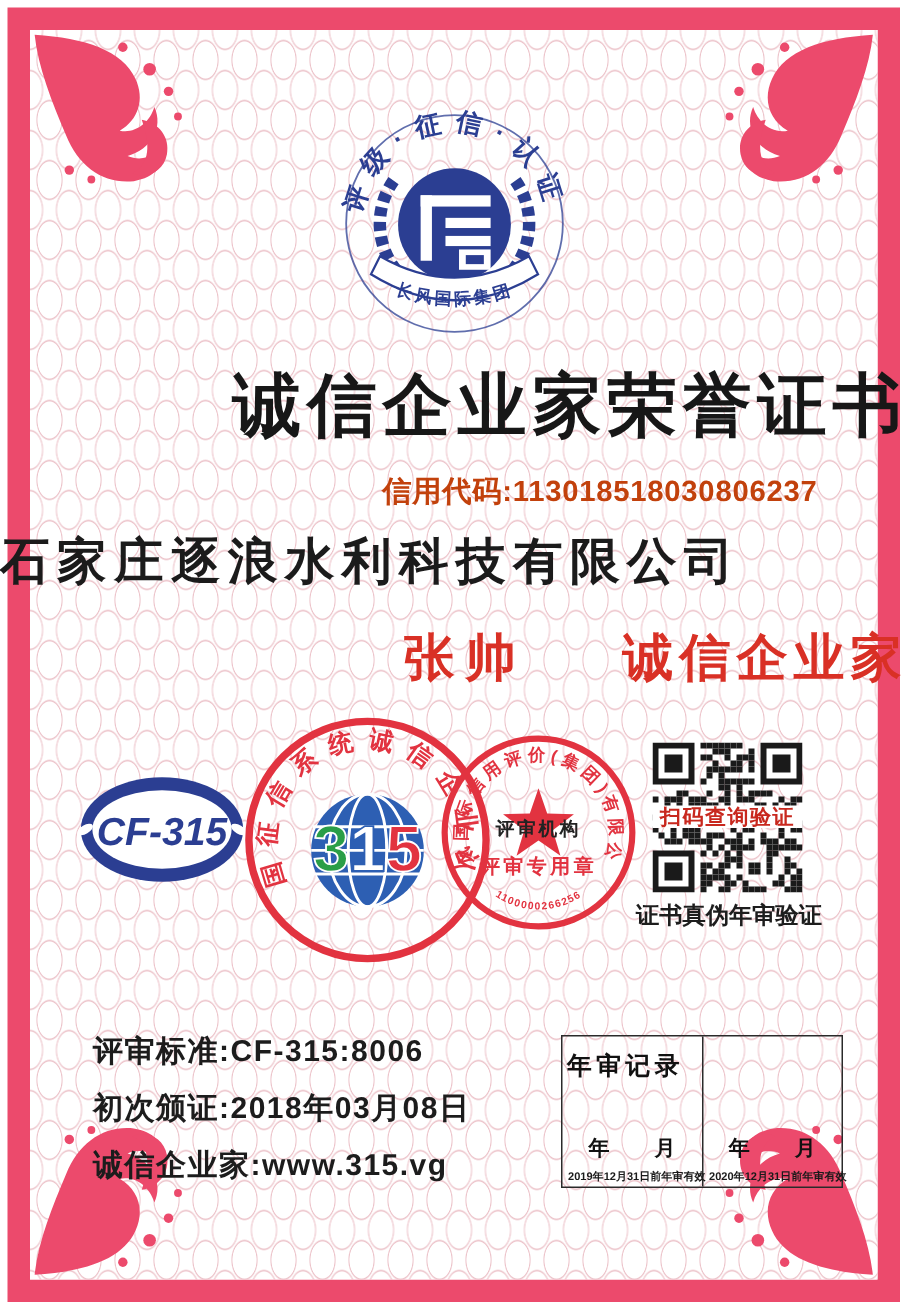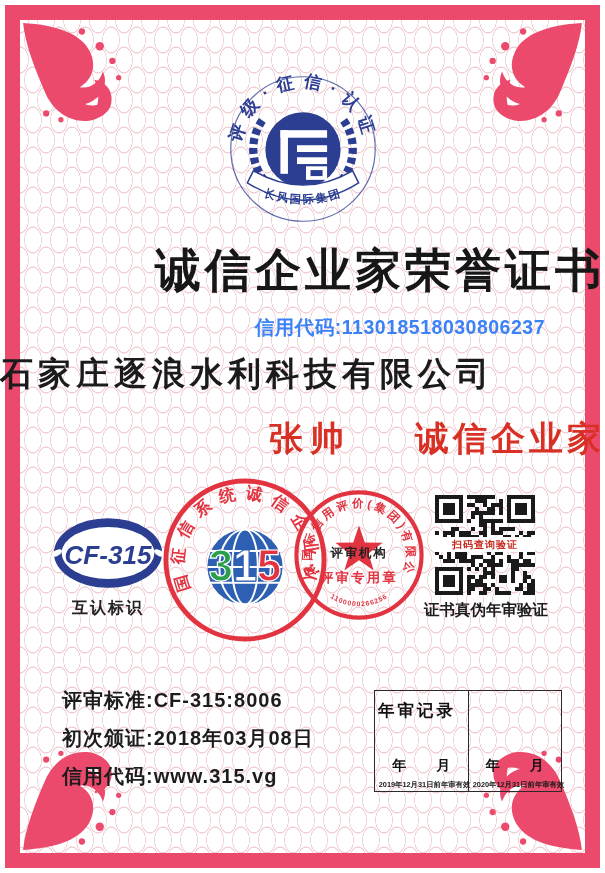--- a/index.html
+++ b/index.html
@@ -13,36 +13,36 @@
     background-size:26px 40px,26px 40px;background-position:0 0,13px 20px;}
   .flourish{position:absolute;width:105px;height:105px;color:#ec4a6c;}
   .fl-tl{left:21px;top:21px;}
   .fl-tr{right:21px;top:21px;transform:scaleX(-1);}
   .fl-bl{left:21px;bottom:21px;transform:scaleY(-1);}
   .fl-br{right:21px;bottom:21px;transform:scale(-1,-1);}
   .emblem{position:absolute;left:224px;top:70px;width:158px;height:158px;}
   .cert-title{position:absolute;left:0;top:240px;width:605px;text-align:right;
     font-size:46px;font-weight:900;color:#171717;letter-spacing:4px;}
   .credit-code{position:absolute;right:60px;top:314px;font-size:19.5px;font-weight:800;
-    color:#3b82f6;letter-spacing:.5px;}
+    color:#c2410c;letter-spacing:.5px;}
   .company{position:absolute;left:0;top:352px;width:605px;text-align:left;
     font-size:33px;font-weight:900;color:#1b1b1b;letter-spacing:5px;}
   .red-row{position:absolute;left:0;top:416px;width:605px;display:flex;
     justify-content:flex-end;gap:64px;color:#d93025;font-weight:900;}
   .red-row .nm{font-size:34px;letter-spacing:7px;}
   .red-row .ht{font-size:34px;letter-spacing:4px;}
   .cf-badge{position:absolute;left:50px;top:513px;width:116px;height:80px;}
   .cf-caption{position:absolute;left:50px;top:598px;width:116px;text-align:center;
     font-size:16px;font-weight:800;color:#222;letter-spacing:2px;}
   .seal315{position:absolute;left:161px;top:476px;width:168px;height:168px;}
   .seal-review{position:absolute;left:290px;top:486px;width:138px;height:138px;}
   .qr-wrap{position:absolute;left:435px;top:495px;width:100px;height:100px;}
   .qr-overlay{position:absolute;left:0;top:42px;width:100px;height:15px;background:#fff;
     display:flex;align-items:center;justify-content:center;color:#c8281e;
-    font-size:10px;font-weight:700;letter-spacing:1px;}
+    font-size:14px;font-weight:700;letter-spacing:1px;}
   .qr-caption{position:absolute;left:420px;top:600px;width:132px;text-align:center;
     font-size:15.5px;font-weight:800;color:#1d1d1d;}
   .details{position:absolute;left:62px;top:658px;margin-top:29px;}
   .details .line{font-size:20px;font-weight:800;color:#1c1c1c;letter-spacing:1px;
     margin-bottom:11px;white-space:nowrap;}
   .ar-title{position:absolute;left:378px;top:700px;font-size:16.5px;font-weight:800;
     color:#111;letter-spacing:3px;}
   .ar-table{position:absolute;left:374px;top:690px;width:186px;height:100px;
     border:1.5px solid #2a2a2a;display:flex;background:transparent;}
   .ar-cell{position:relative;flex:1;}
@@ -143,21 +143,20 @@
     <span class="ht">诚信企业家</span>
   </div>
 
   <svg class="cf-badge" viewBox="0 0 120 82">
     <ellipse cx="60" cy="41" rx="56" ry="36" fill="#2b3e92"></ellipse>
     <ellipse cx="60" cy="41" rx="48" ry="27" fill="#ffffff"></ellipse>
     <ellipse cx="7" cy="41" rx="6" ry="3" fill="#ffffff" transform="rotate(-30 7 41)"></ellipse>
     <ellipse cx="113" cy="41" rx="6" ry="3" fill="#ffffff" transform="rotate(30 113 41)"></ellipse>
     <text x="60" y="52" text-anchor="middle" font-size="27" font-weight="900" font-style="italic" fill="#2b3e92" font-family="'Liberation Serif','DejaVu Serif',serif">CF-315</text>
   </svg>
-  <div class="cf-caption">互认标识</div>
 
   <svg class="seal315" viewBox="0 0 170 170">
     <defs>
         <path id="ringA" d="M28.8,111.2 A62,62 0 1 1 141.2,111.2" fill="none"></path>
       </defs>
     <circle cx="85" cy="85" r="80" fill="none" stroke="#e23340" stroke-width="5"></circle>
     <text font-size="16.5" font-weight="800" fill="#e23340" letter-spacing="9">
       <textPath href="#ringA" startOffset="50%" text-anchor="middle">全国征信系统诚信企业认证</textPath>
     </text>
     <g>
@@ -422,21 +421,21 @@
         <rect x="4" y="76" width="20" height="20" fill="#fff"></rect>
         <rect x="8" y="80" width="12" height="12" fill="#1a1a1a"></rect>
       </svg>
     <div class="qr-overlay">扫码查询验证</div>
   </div>
   <div class="qr-caption">证书真伪年审验证</div>
 
   <div class="details">
     <div class="line">评审标准:CF-315:8006</div>
     <div class="line">初次颁证:2018年03月08日</div>
-    <div class="line">信用代码:www.315.vg</div>
+    <div class="line">诚信企业家:www.315.vg</div>
   </div>
 
   <div class="ar-title">年审记录</div>
   <div class="ar-table">
     <div class="ar-cell">
       <div class="ar-fields">
         <span>年</span>
         <span>月</span>
       </div>
       <div class="ar-note">2019年12月31日前年审有效</div>

